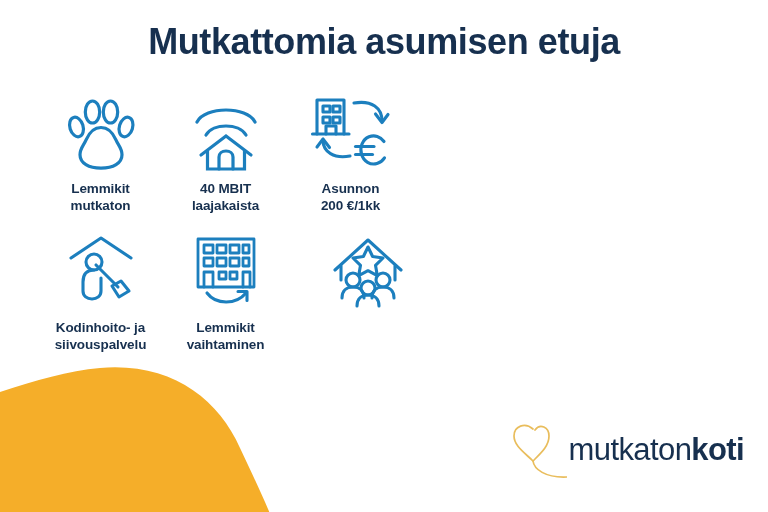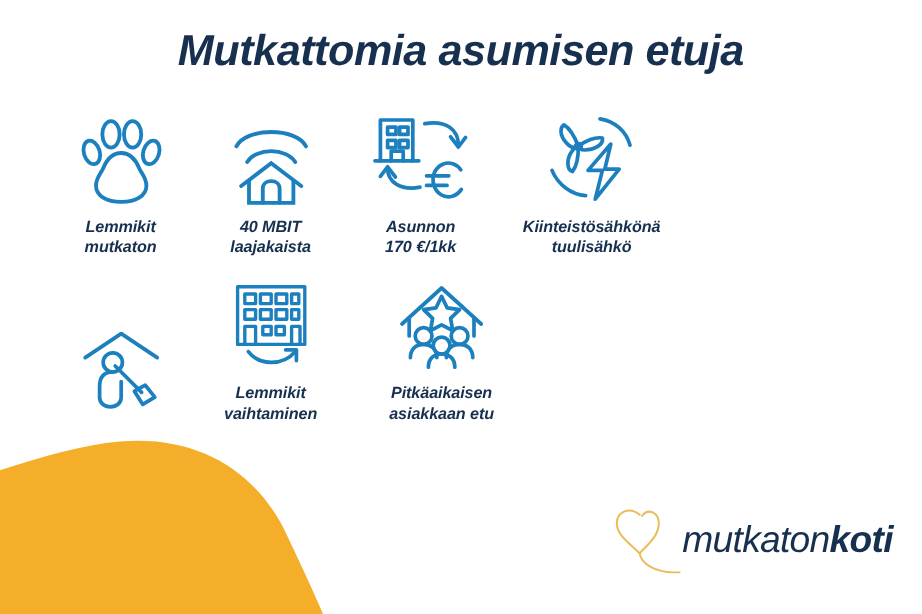--- a/index.html
+++ b/index.html
@@ -9,21 +9,20 @@
   }
   body {
     font-family: "Liberation Sans", sans-serif;
   }
   #page {
     position: relative;
     width: 768px;
     height: 512px;
     overflow: hidden;
     background: #ffffff;
-    font-style: italic;
   }
 
   
   .blob-wrap {
     position: absolute;
     left: -60px;
     bottom: -10px;
     width: 360px;
     height: 170px;
     pointer-events: none;
@@ -46,21 +45,21 @@
 
   
   .grid {
     position: absolute;
     top: 92px;
     left: 38px;
     width: 600px;
   }
   .row {
     display: flex;
-    align-items: flex-end;
+    align-items: flex-start;
   }
   .row-1 { margin-bottom: 16px; }
 
   .cell {
     width: 125px;
     display: flex;
     flex-direction: column;
     align-items: center;
     text-align: center;
   }
@@ -182,66 +181,48 @@
               <path d="M19.5 53.5 L 13 45 L 7 53"></path>
 
               <path d="M74 47.5 C 70.5 42.5 64.5 40.5 59 42.8 C 52.5 45.5 49.5 53 51.5 60 C 53.5 67.5 60.5 71.5 67 69.5 C 70.5 68.4 72.8 66.4 74.5 63.8"></path>
               <path d="M45.5 52.5 L 64 52.5"></path>
               <path d="M45.5 60.5 L 62.5 60.5"></path>
             </g>
           </svg>
         </div>
         <div class="cap">
           <div>Asunnon</div>
-          <div>170 €/1kk</div>
-        </div>
-      </div>
-
-      <div class="cell wide">
-        <div class="ico">
-          <svg width="82" height="78" viewBox="0 0 82 78" fill="none" xmlns="http://www.w3.org/2000/svg">
-            <g stroke="#1c7fbe" stroke-width="3.1" fill="none" stroke-linecap="round" stroke-linejoin="round">
-
-              <path d="M48 5 C 61 7 70 16 73 27"></path>
-              <path d="M8 48 C 13 60 24 68 36 69"></path>
-
-              <path d="M30 28 C 27 20 23 13 18 10 C 13 14 16 22 22 27 C 25 29.5 28 29.5 30 28 Z"></path>
-              <path d="M30 28 C 36 23 44 20 50 21 C 51 27 43 31 35 31 C 32 31 30.5 30 30 28 Z"></path>
-              <path d="M30 28 C 30 35 29 44 25 49 C 20 47 20 38 25 31.5 C 27 29 29 28 30 28 Z"></path>
-              <circle cx="30" cy="28" r="2.4"></circle>
-
-              <path d="M57 26 L 38 48 L 50 48 L 44 72 L 64 47 L 52 47 L 57 26 Z"></path>
-            </g>
-          </svg>
-        </div>
-        <div class="cap">
-          <div>Kiinteistösähkönä</div>
-          <div>tuulisähkö</div>
-        </div>
-      </div>
+          <div>200 €/1kk</div>
+        </div>
+      </div>
+
     </div>
 
     <div class="row row-2">
 
       <div class="cell">
         <div class="ico">
           <svg width="76" height="72" viewBox="0 0 76 72" fill="none" xmlns="http://www.w3.org/2000/svg">
             <g stroke="#1c7fbe" stroke-width="3.1" fill="none" stroke-linecap="round" stroke-linejoin="round">
 
               <path d="M8 22 L 38 2 L 68 22"></path>
 
               <circle cx="31" cy="26" r="8"></circle>
 
               <path d="M31 34 C 23 34 20 39 20 46 L 20 55 C 20 60 24 63 29 63 C 34 63 38 60 38 55 L 38 42"></path>
 
               <path d="M33 29 L 55 51"></path>
 
               <path d="M49 50 L 58 45 L 66 55 L 56 61 Z"></path>
             </g>
           </svg>
+        </div>
+        <div class="cap">
+          <div>Kodinhoito- ja</div>
+          <div>siivouspalvelu</div>
         </div>
       </div>
 
       <div class="cell">
         <div class="ico">
           <svg width="76" height="72" viewBox="0 0 76 72" fill="none" xmlns="http://www.w3.org/2000/svg">
             <g stroke="#1c7fbe" stroke-width="2.8" fill="none" stroke-linecap="round" stroke-linejoin="round">
               <rect x="10" y="3" width="56" height="48"></rect>
               <rect x="16" y="9" width="9" height="8"></rect>
               <rect x="29" y="9" width="9" height="8"></rect>
@@ -282,24 +263,20 @@
               <path d="M17 62 C 17 54.5 22 51 28 51 C 34 51 39 54.5 39 62"></path>
 
               <circle cx="58" cy="44" r="7"></circle>
               <path d="M47 62 C 47 54.5 52 51 58 51 C 64 51 69 54.5 69 62"></path>
 
               <circle cx="43" cy="52" r="7"></circle>
               <path d="M32 70 C 32 62.5 37 59 43 59 C 49 59 54 62.5 54 70"></path>
             </g>
           </svg>
         </div>
-        <div class="cap">
-          <div>Pitkäaikaisen</div>
-          <div>asiakkaan etu</div>
-        </div>
       </div>
     </div>
   </div>
 
   <div class="logo">
     <div class="logo-mark">
       <svg width="56" height="58" viewBox="0 0 56 58" fill="none" xmlns="http://www.w3.org/2000/svg">
         <g stroke="#e9bd5c" stroke-width="1.7" fill="none" stroke-linecap="round">
           <path d="M22 9
                    C 14 2 3 6 3 16

